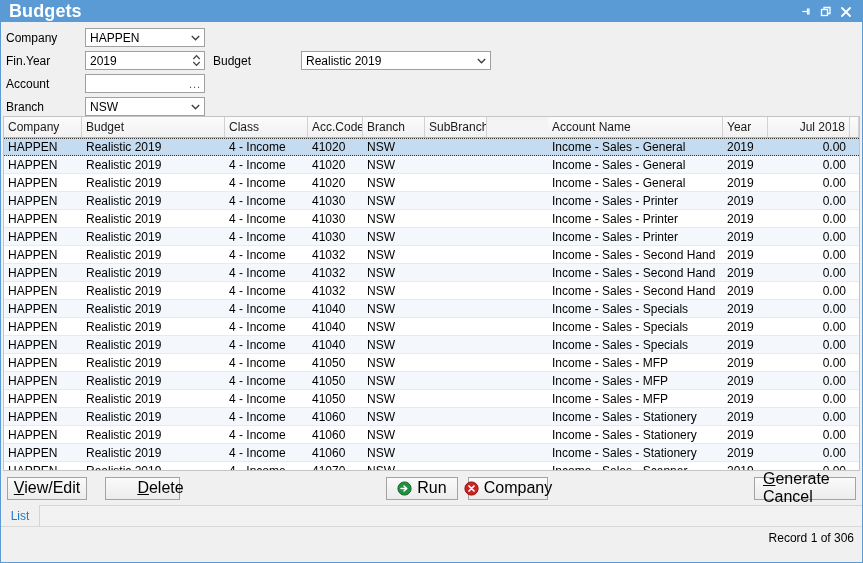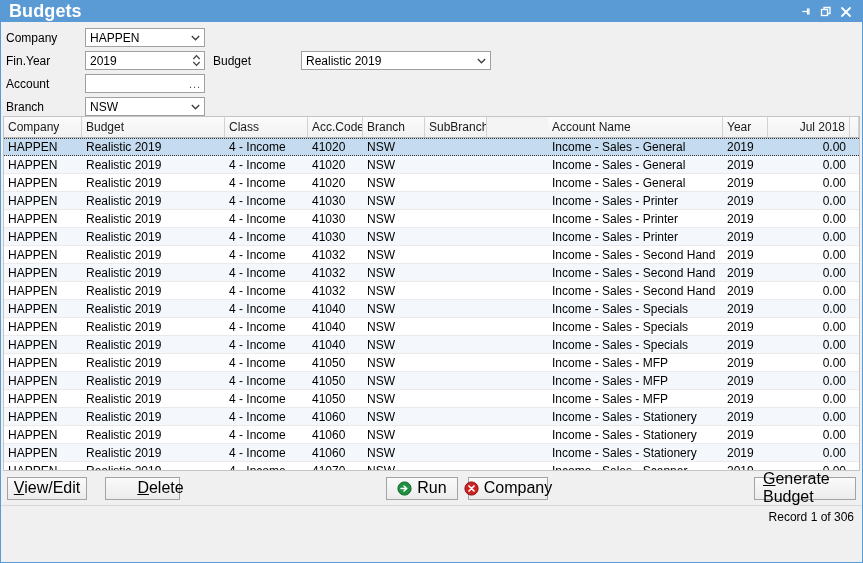--- a/index.html
+++ b/index.html
@@ -664,22 +664,28 @@
           <circle cx="7.5" cy="7.5" r="6.6" fill="none" stroke="#8f1414" stroke-width="1"></circle>
           <path d="M5 5 L10 10 M10 5 L5 10" stroke="#ffffff" stroke-width="1.7" stroke-linecap="round"></path>
         </svg>
       </span>
       <span>Company</span>
     </div>
 
     <div style="flex:1 1 auto"></div>
 
     <div class="btn w100">
-      <span><span class="u">G</span><span>enerate Budget</span></span>
+      <span><span class="u">G</span><span>enerate Cancel</span></span>
     </div>
   </div>
 
+  <div class="tabstrip">
+    <div class="tab">
+      <span>List</span>
+    </div>
+    <div class="tabfill"></div>
+  </div>
 
   <div class="statusbar">
     <span>Record 1 of 306</span>
   </div>
 
 </div>
 
 </body></html>

